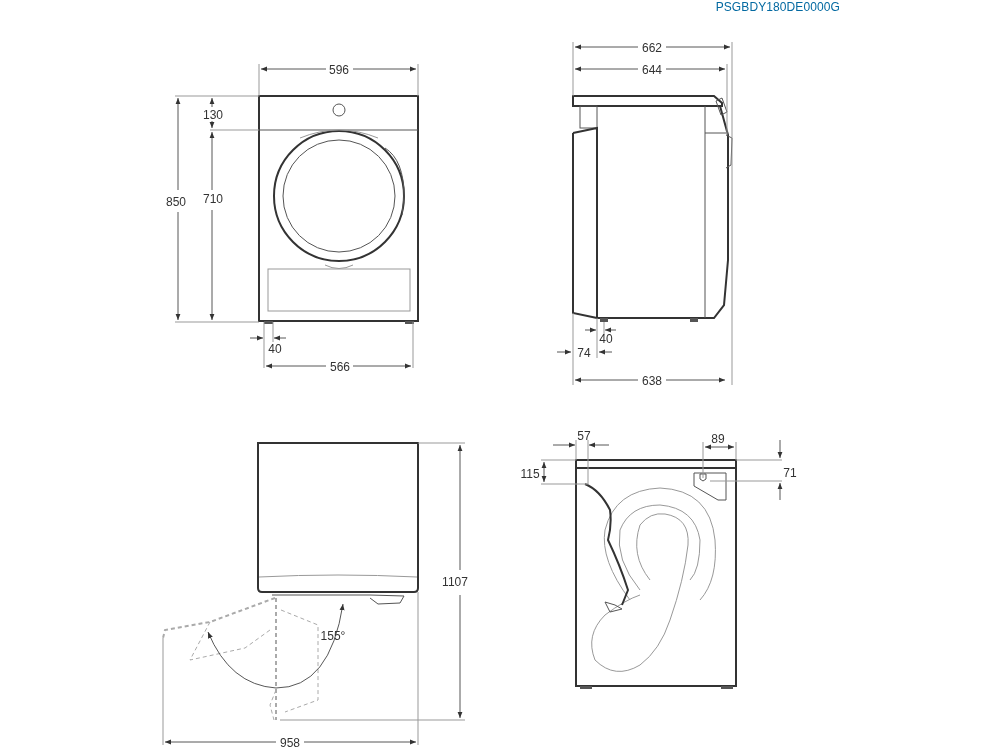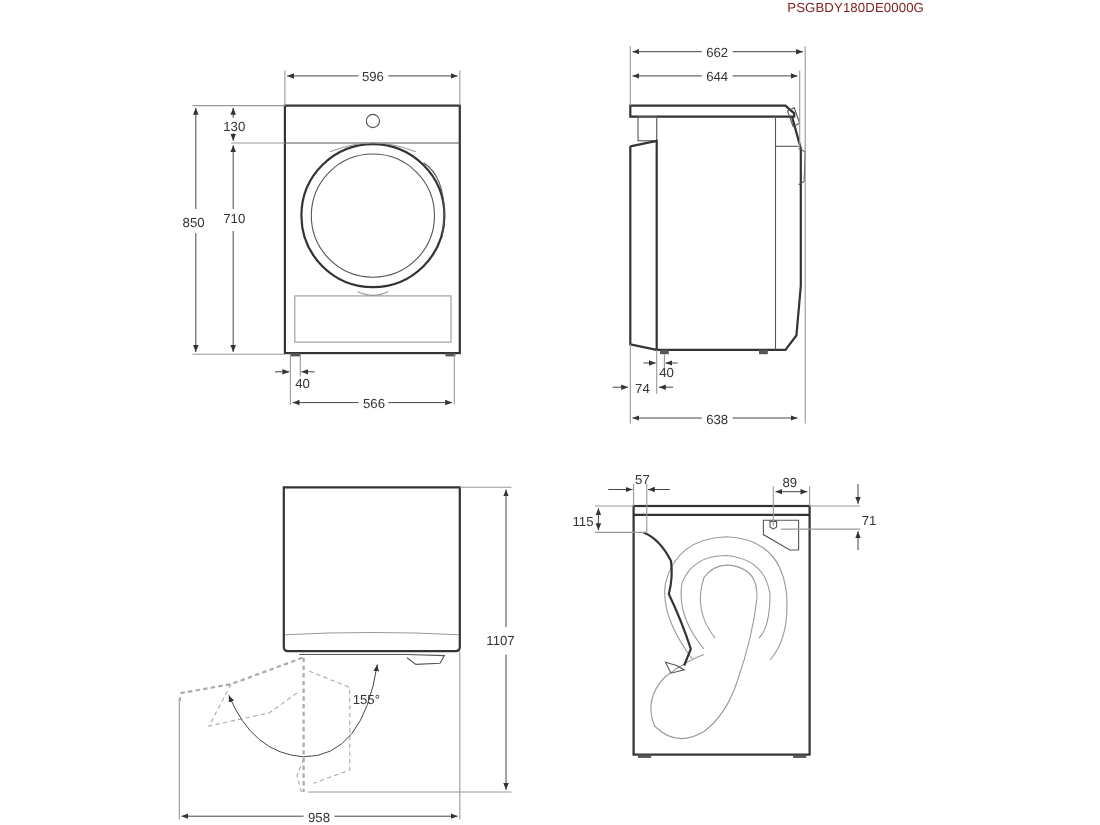--- a/index.html
+++ b/index.html
@@ -1,18 +1,18 @@
 <!DOCTYPE html>
 <html><head>
   <meta charset="utf-8">
   <style>
     html, body { margin: 0; padding: 0; background: #ffffff; }
     body { width: 1000px; height: 750px; position: relative; overflow: hidden;
            font-family: "Liberation Sans", sans-serif; }
-    .model-code { position: absolute; right: 160px; top: 0px; font-size: 12px; color: #7f1d1d;
+    .model-code { position: absolute; right: 160px; top: 0px; font-size: 12px; color: #0369a1;
                   letter-spacing: 0.1px; text-align: right; }
     svg { position: absolute; left: 0; top: 0; }
     svg text { font-family: "Liberation Sans", sans-serif; font-size: 12px; fill: #333; }
     .outline { fill: none; stroke: #333; stroke-width: 2; }
     .thin { fill: none; stroke: #555; stroke-width: 1; }
     .light { fill: none; stroke: #999; stroke-width: 1; }
     .dim { fill: none; stroke: #444; stroke-width: 0.9; }
     .dash { fill: none; stroke: #aaa; stroke-width: 2; stroke-dasharray: 4 3; }
     .dashthin { fill: none; stroke: #aaa; stroke-width: 1; stroke-dasharray: 4 3; }
     .foot { fill: #555; }

